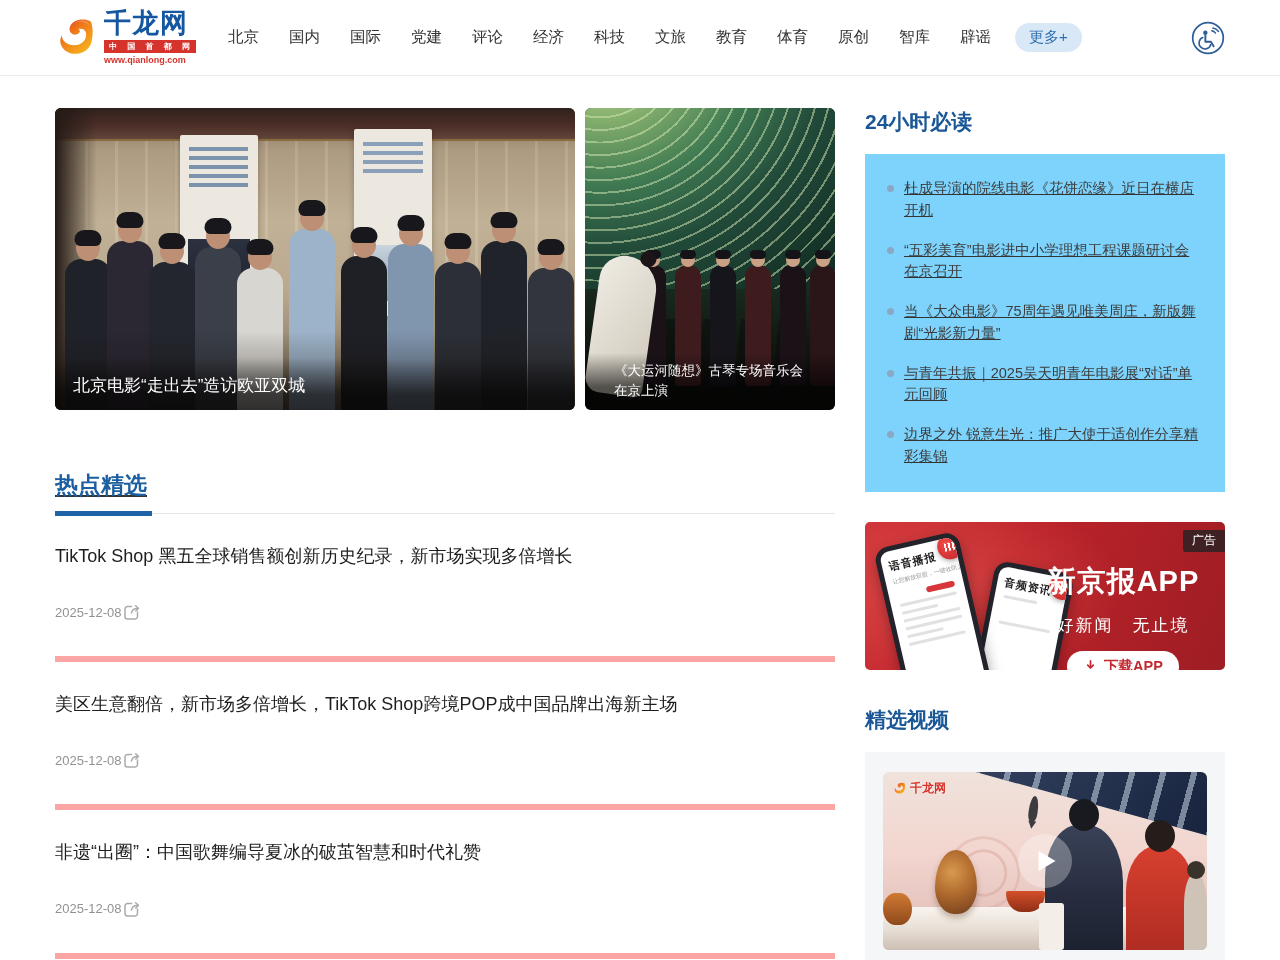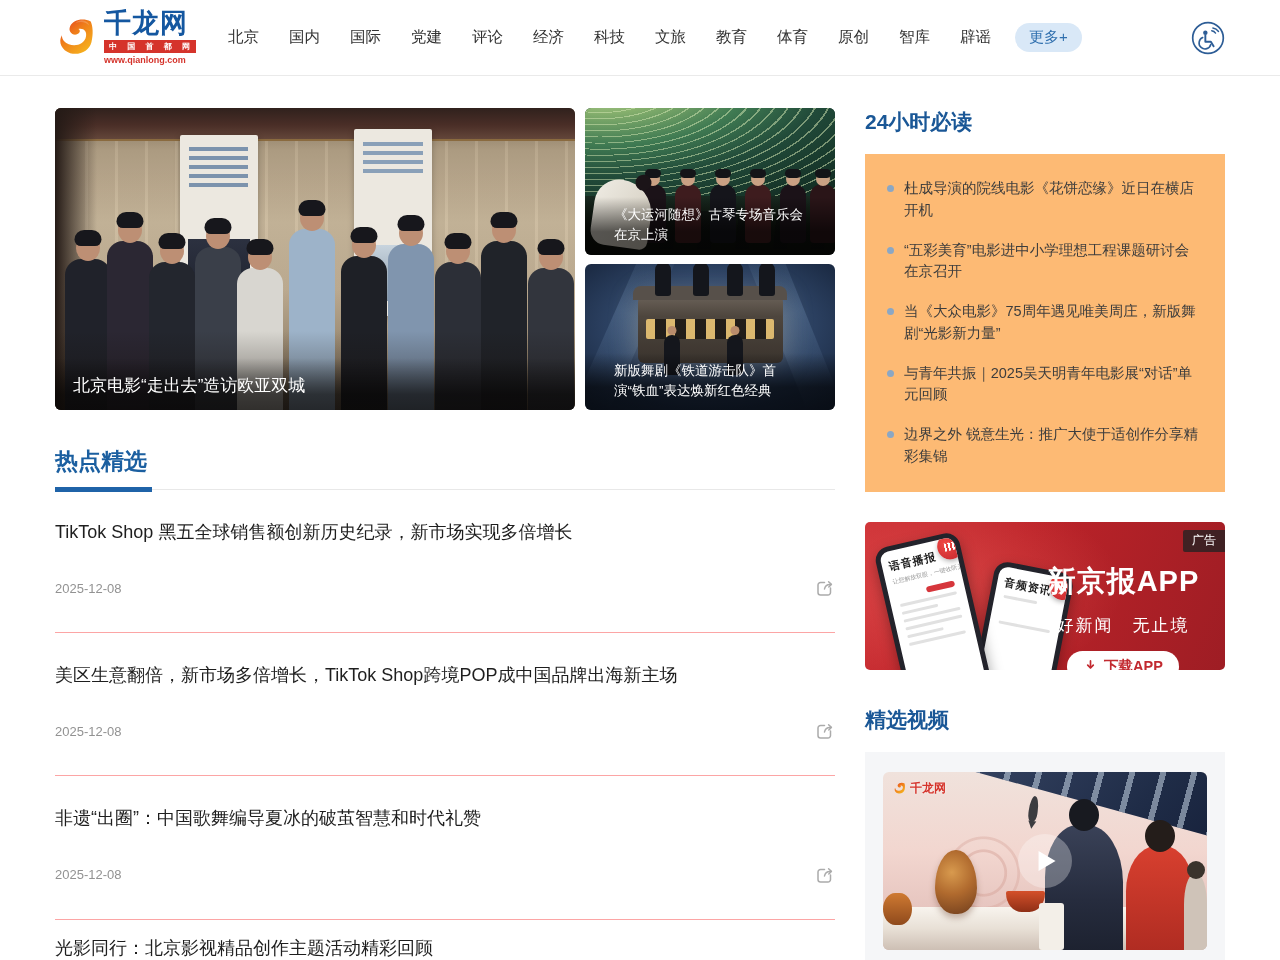--- a/index.html
+++ b/index.html
@@ -69,33 +69,33 @@
   .beamB { right:12%; transform:rotate(-22deg); }
   .trainbody { position:absolute; left:21%; top:22%; width:58%; height:46%; border-radius:6px;
     background:linear-gradient(180deg,#6a6158 0%,#4e463e 30%,#3a332d 100%); box-shadow:0 0 30px rgba(250,210,130,.25); }
   .trainbody::before { content:""; position:absolute; top:-10px; left:-3%; right:-3%; height:14px; background:#57504a; border-radius:8px 8px 0 0; }
   .trainwin { position:absolute; left:6%; right:6%; top:34%; height:30%; border-radius:2px;
     background:repeating-linear-gradient(90deg,rgba(245,205,120,.85) 0 9px,rgba(30,26,22,.9) 9px 20px); }
   .tfig i { position:absolute; width:16px; height:34px; background:#14161c; border-radius:8px 8px 3px 3px; }
   .tfig i::before { content:""; position:absolute; top:-9px; left:50%; transform:translateX(-50%); width:9px; height:9px; border-radius:50%; background:#b98c6c; }
 
   
-  .section-head { margin-top:36px; position:relative; border-bottom:1px solid #e8e8e8; padding-bottom:12px; }
+  .section-head { margin-top:60px; position:relative; border-bottom:1px solid #e8e8e8; padding-bottom:12px;text-decoration:underline; }
   .section-head h2 { font-size:23px; font-weight:bold; color:#1b5fa0; }
   .section-head::after { content:""; position:absolute; left:0; bottom:-3px; width:97px; height:5px; background:#1f63a8; }
-  .article { padding:30px 0 34px; border-bottom:1px solid #fca5a5; cursor:pointer; }
+  .article { padding:30px 0 34px; border-bottom:6px solid #fca5a5; cursor:pointer; }
   .article h3 { font-size:18px; font-weight:500; color:#1e1e1e; line-height:1.4; }
-  .article .meta { margin-top:33px; display:flex; justify-content:space-between; align-items:center; }
+  .article .meta { margin-top:33px; display:flex; justify-content:flex-start; align-items:center; }
   .date { font-size:13px; color:#929292; }
   .share-btn { width:20px; height:20px; cursor:pointer; }
   .article:last-child { padding-top:16px; border-bottom:none; }
 
   
   .side-title { font-size:21px; font-weight:bold; color:#1a5796; margin:0 0 18px; }
-  .must-card { background:#fdba74; padding:24px 22px 6px; }
+  .must-card { background:#7dd3fc; padding:24px 22px 6px;text-decoration:underline; }
   .must-item { display:flex; gap:10px; margin-bottom:18px; font-size:14.5px; line-height:1.5; color:#3d3d3d; cursor:pointer; }
   .dot { flex:0 0 auto; width:7px; height:7px; border-radius:50%; background:#8ba7c4; margin-top:7px; }
 
   
   .ad { position:relative; margin-top:30px; height:148px; border-radius:5px; overflow:hidden; cursor:pointer;
     background:radial-gradient(90% 120% at 22% 45%,rgba(255,120,110,.35) 0%,rgba(255,120,110,0) 55%),
       linear-gradient(112deg,#cd3136 0%,#bc2329 40%,#9e1d24 100%); }
   .ad-badge { position:absolute; top:8px; right:0; background:rgba(35,35,35,.78); color:#fff; font-size:12px; padding:2px 9px 3px; border-radius:2px 0 0 2px; z-index:7; }
   .phone { position:absolute; background:#fff; border:5px solid #23232b; border-radius:14px; box-shadow:0 6px 14px rgba(0,0,0,.35); overflow:hidden; }
   .p1 { left:26px; top:16px; width:86px; height:170px; transform:rotate(-13deg); z-index:3; }
@@ -237,36 +237,20 @@
             <i style="left:22%;--c:#1b1218"></i>
             <i style="left:36%;--c:#3e1c1e"></i>
             <i style="left:50%;--c:#15151b"></i>
             <i style="left:64%;--c:#3e1c1e"></i>
             <i style="left:78%;--c:#1b1218"></i>
             <i style="left:90%;--c:#2a1518"></i>
           </div>
           <div class="guqin"></div>
           <div class="cap-sm">《大运河随想》古琴专场音乐会在京上演</div>
         </div>
-        <div class="hero-sub sub-train">
-          <div class="beamA"></div>
-          <div class="beamB"></div>
-          <div class="trainbody">
-            <div class="trainwin"></div>
-            <div class="tfig">
-              <i style="top:-34px;left:12%"></i>
-              <i style="top:-34px;left:38%"></i>
-              <i style="top:-34px;left:62%"></i>
-              <i style="top:-34px;left:84%"></i>
-              <i style="bottom:-12px;left:18%;height:40px"></i>
-              <i style="bottom:-12px;left:62%;height:40px"></i>
-            </div>
-          </div>
-          <div class="cap-sm">新版舞剧《铁道游击队》首演“铁血”表达焕新红色经典</div>
-        </div>
       </div>
     </div>
 
     <div class="section-head">
       <h2>热点精选</h2>
     </div>
 
     <div class="article">
       <h3>TikTok Shop 黑五全球销售额创新历史纪录，新市场实现多倍增长</h3>
       <div class="meta">

